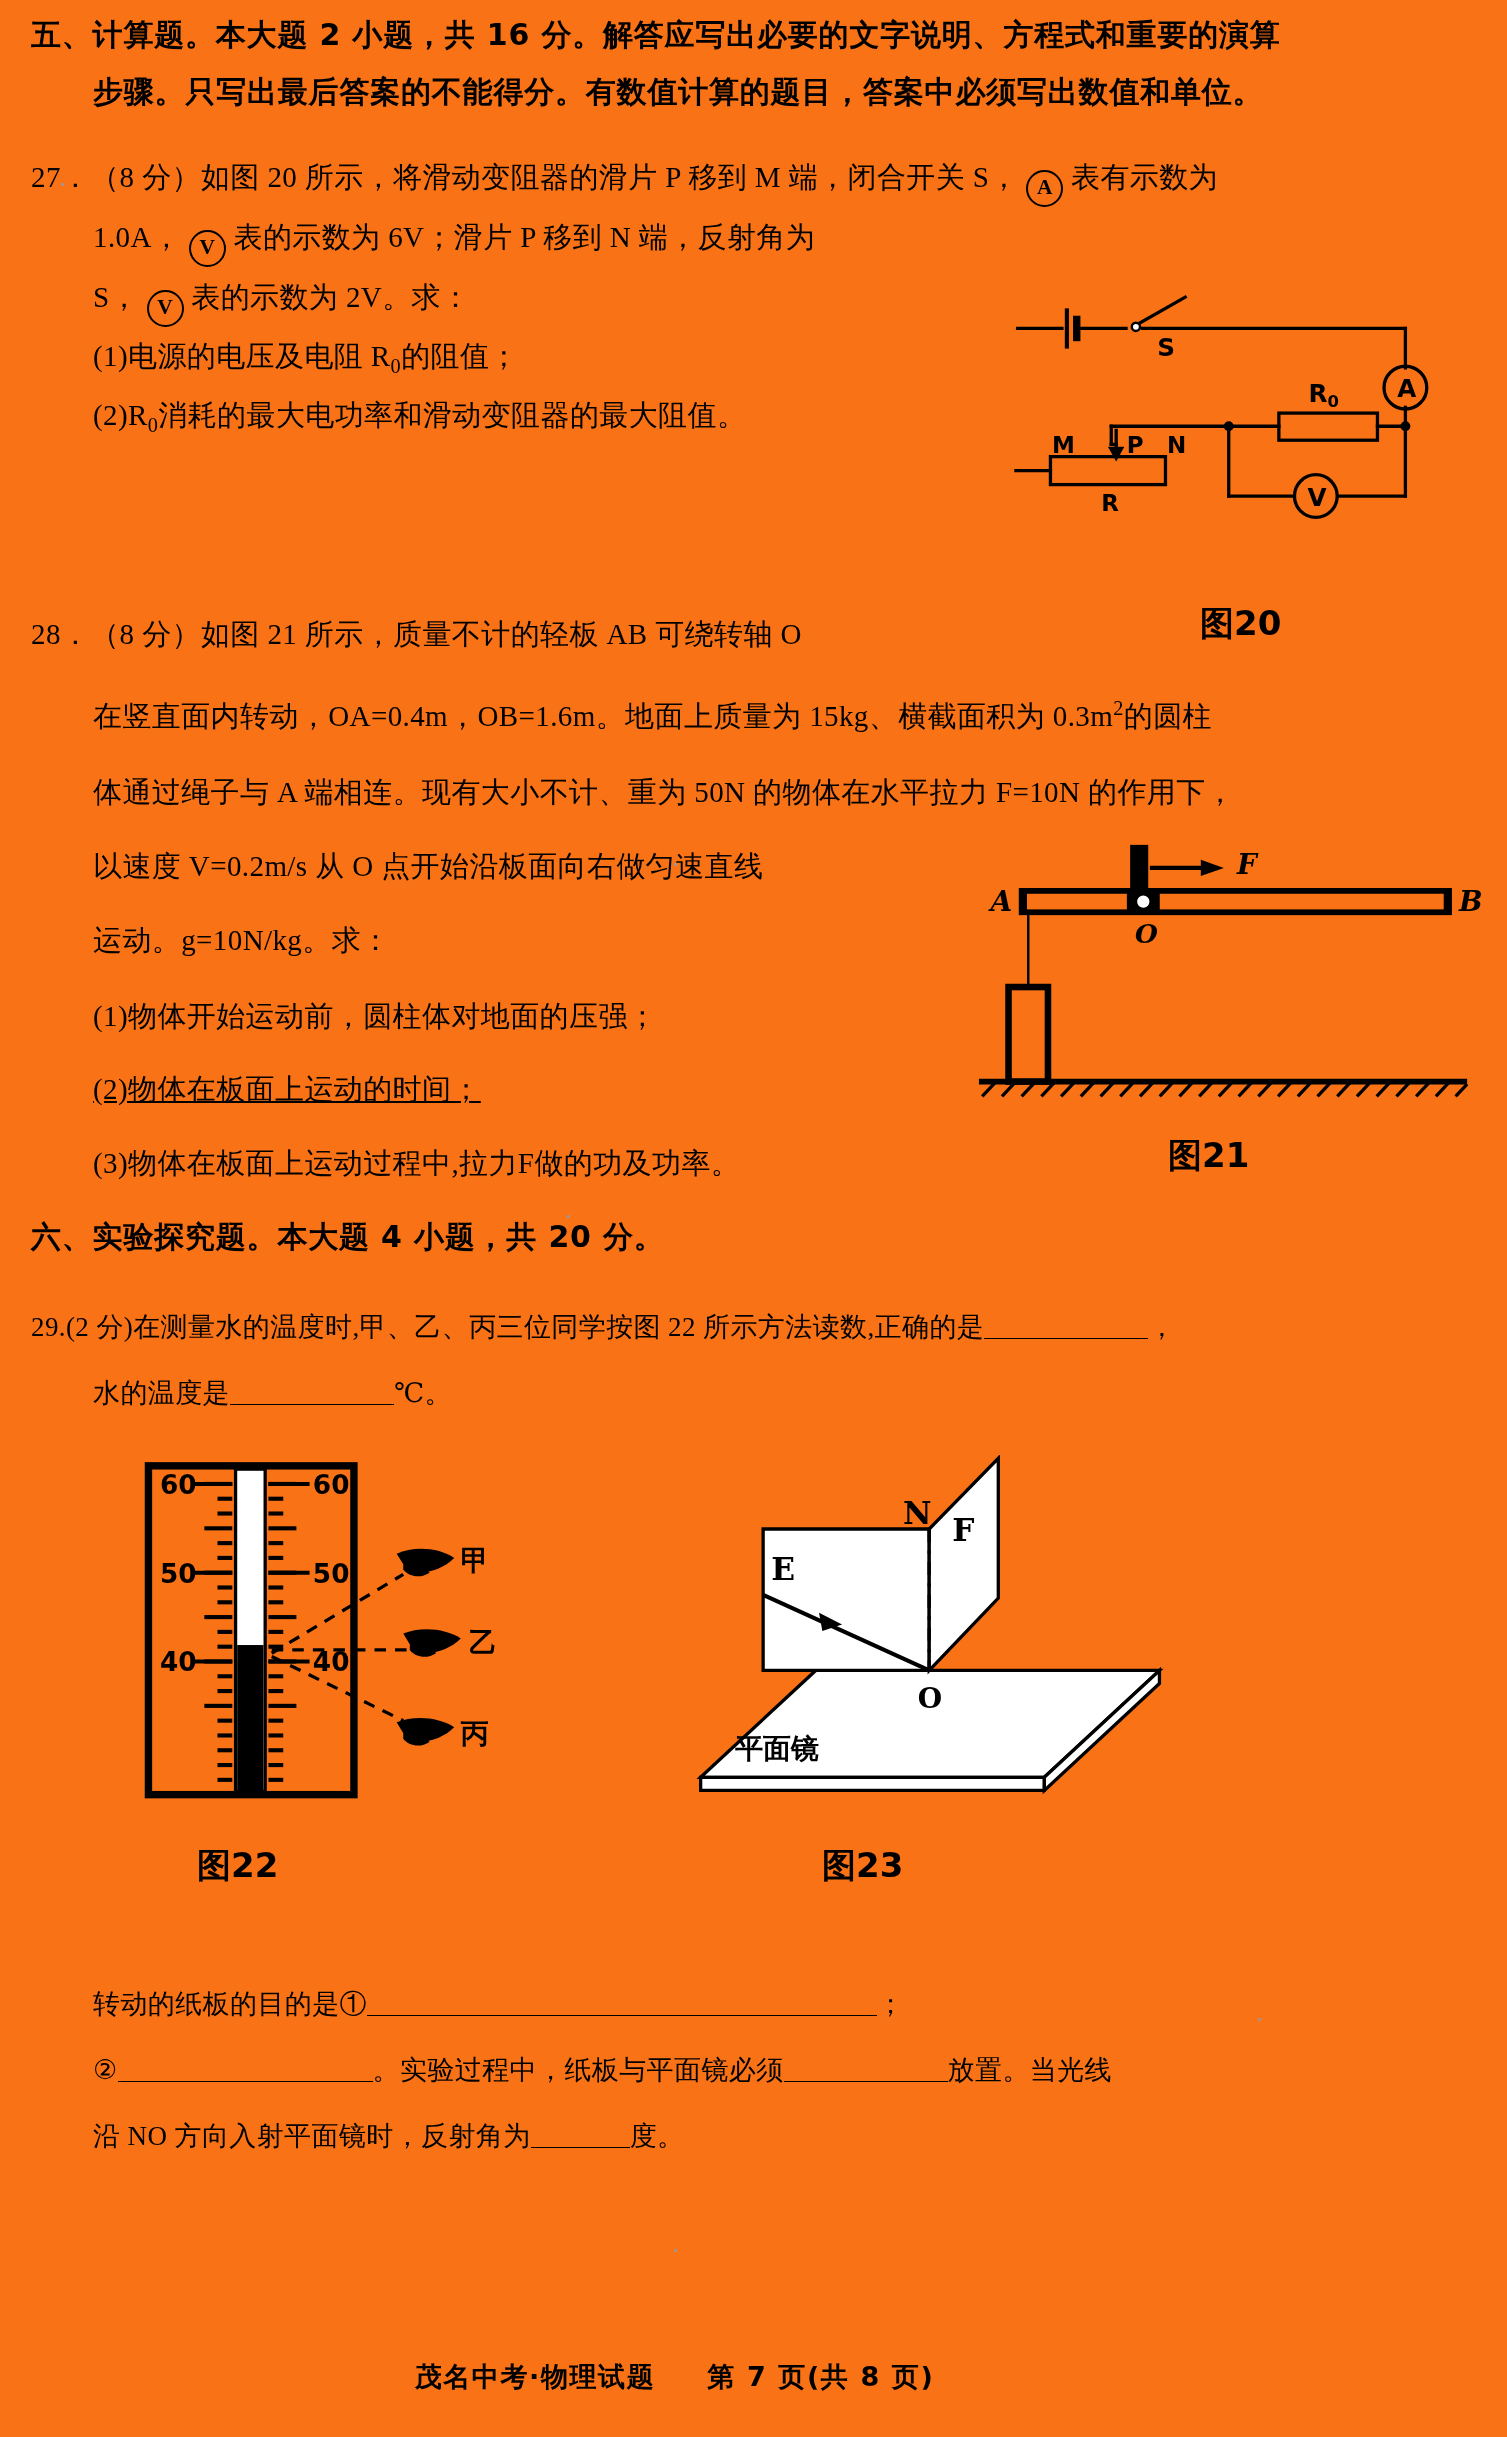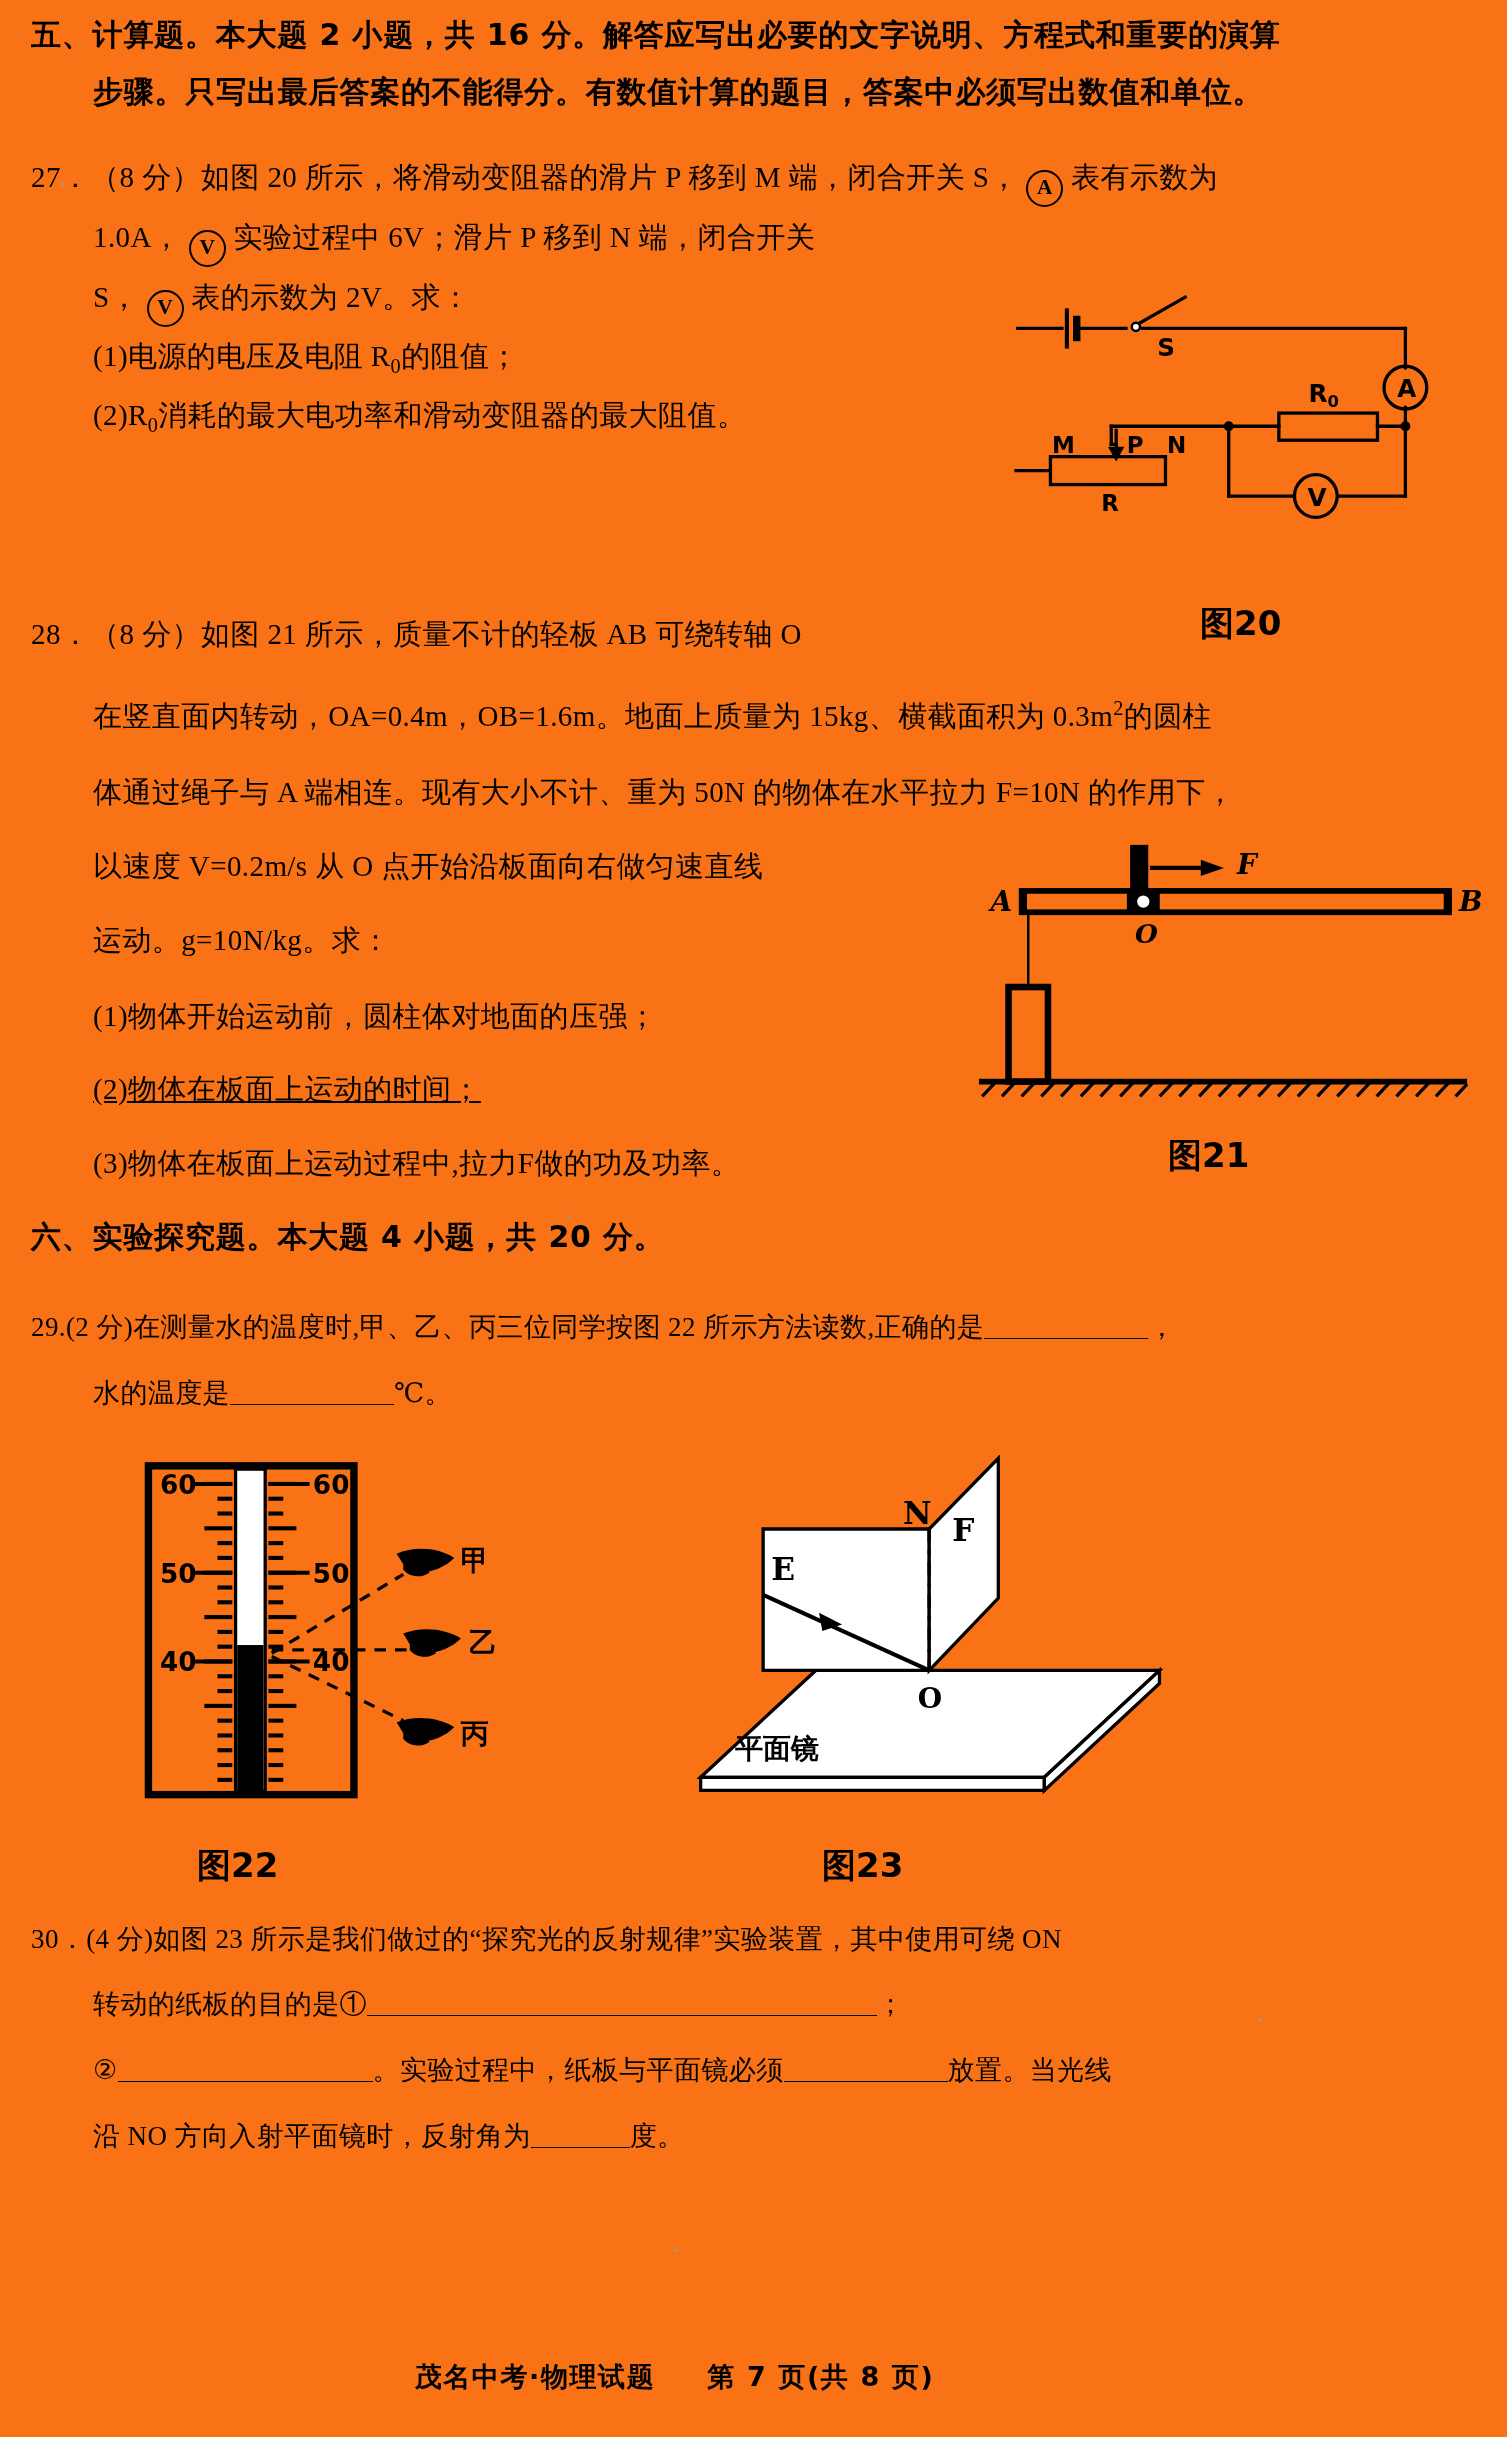--- a/index.html
+++ b/index.html
@@ -93,21 +93,21 @@
         <span>A</span>
       </span>
       <span>表有示数为</span>
     </div>
 
     <div class="qline" style="left:93px; top:218px;">
       <span>1.0A，</span>
       <span style="display:inline-block;width:33px;height:33px;border:2.1px solid #000;border-radius:50%;text-align:center;line-height:30px;font-size:21.4px;font-weight:bold;vertical-align:-6.6px;">
         <span>V</span>
       </span>
-      <span>实验过程中 6V；滑片 P 移到 N 端，闭合开关</span>
+      <span>表的示数为 6V；滑片 P 移到 N 端，反射角为</span>
     </div>
 
     <div class="qline" style="left:93px; top:278px;">
       <span>S，</span>
       <span style="display:inline-block;width:33px;height:33px;border:2.1px solid #000;border-radius:50%;text-align:center;line-height:30px;font-size:21.4px;font-weight:bold;vertical-align:-6.6px;">
         <span>V</span>
       </span>
       <span>表的示数为 2V。求：</span>
     </div>
 
@@ -387,21 +387,20 @@
 
         <text x="128" y="152" font-family="DejaVu Serif, serif" font-size="38" font-weight="bold">E</text>
         <text x="288" y="84" font-family="DejaVu Serif, serif" font-size="38" font-weight="bold">N</text>
         <text x="348" y="104" font-family="DejaVu Serif, serif" font-size="38" font-weight="bold">F</text>
         <text x="306" y="308" font-family="DejaVu Serif, serif" font-size="34" font-weight="bold">O</text>
         <text x="84" y="368" font-family="DejaVu Sans, sans-serif" font-size="34" font-weight="bold">平面镜</text>
       </svg>
     </div>
     <div class="fig-cap" style="left:822px; top:1827px;">图23</div>
 
-    <div class="qline small" style="left:31px; top:1921px;">30．(4 分)如图 23 所示是我们做过的“探究光的反射规律”实验装置，其中使用可绕 ON</div>
 
     <div class="qline small" style="left:93px; top:1986px;">
       <span>转动的纸板的目的是①</span><span class="blank-xl"></span><span>；</span>
     </div>
 
     <div class="qline small" style="left:93px; top:2052px;">
       <span>②</span><span class="blank-l"></span><span>。实验过程中，纸板与平面镜必须</span><span class="blank-m"></span><span>放置。当光线</span>
     </div>
 
     <div class="qline small" style="left:93px; top:2118px;">

